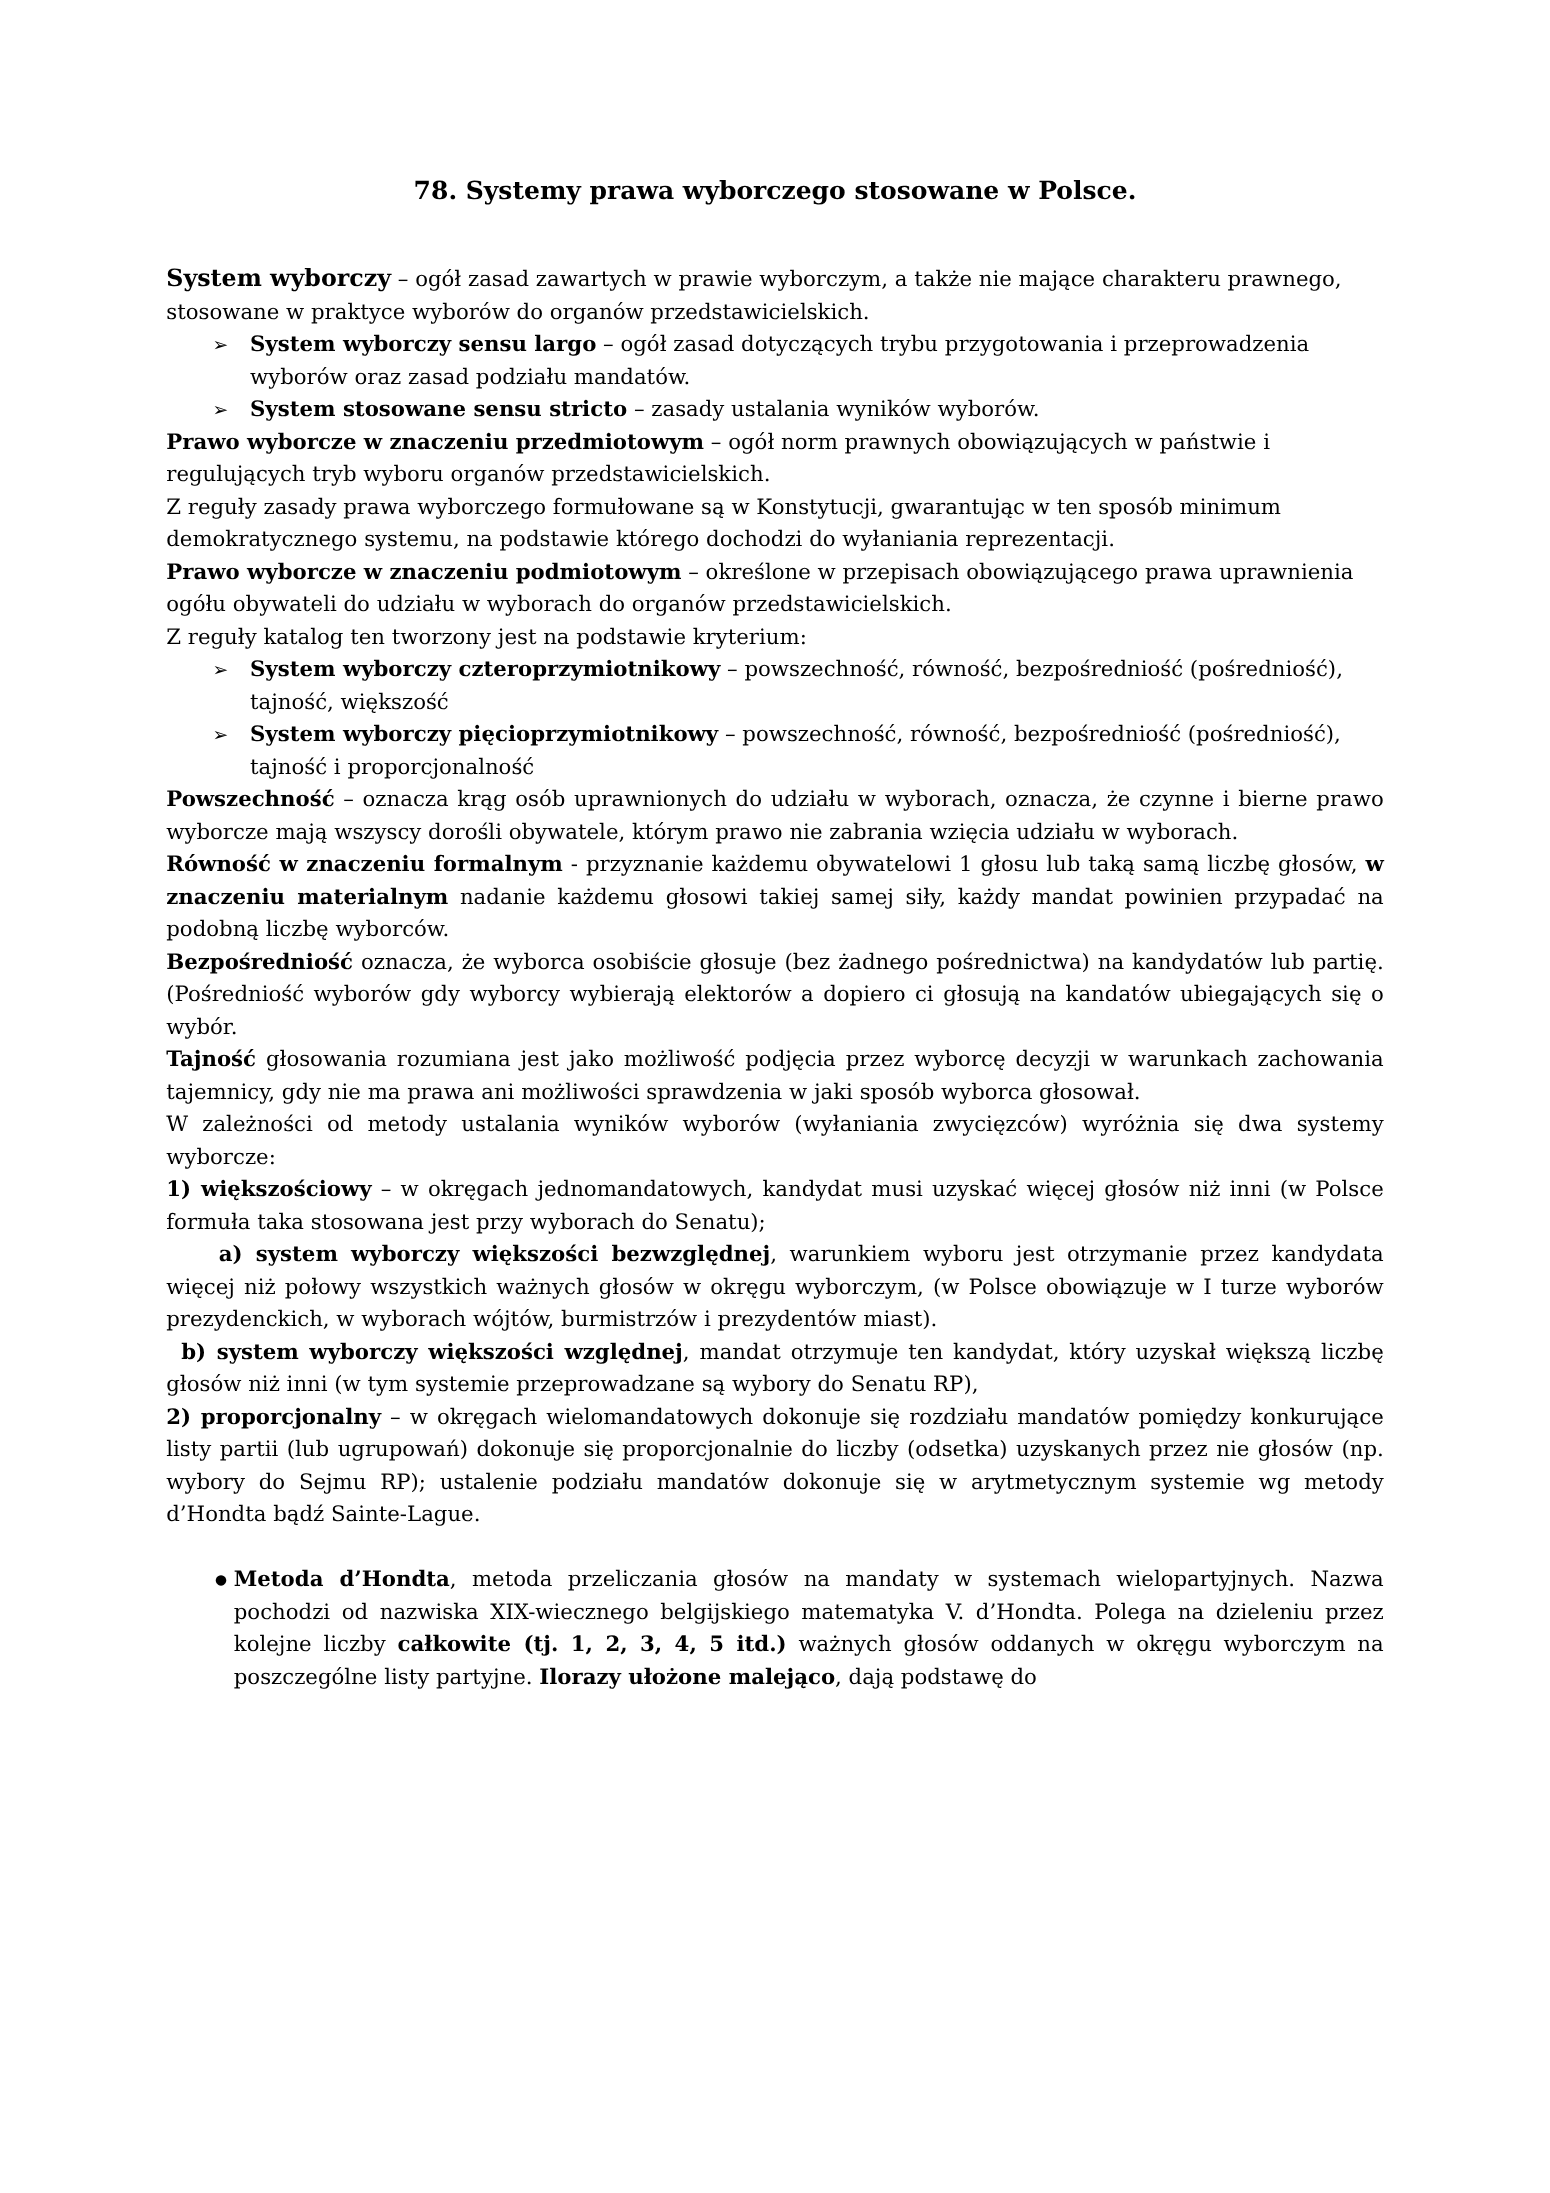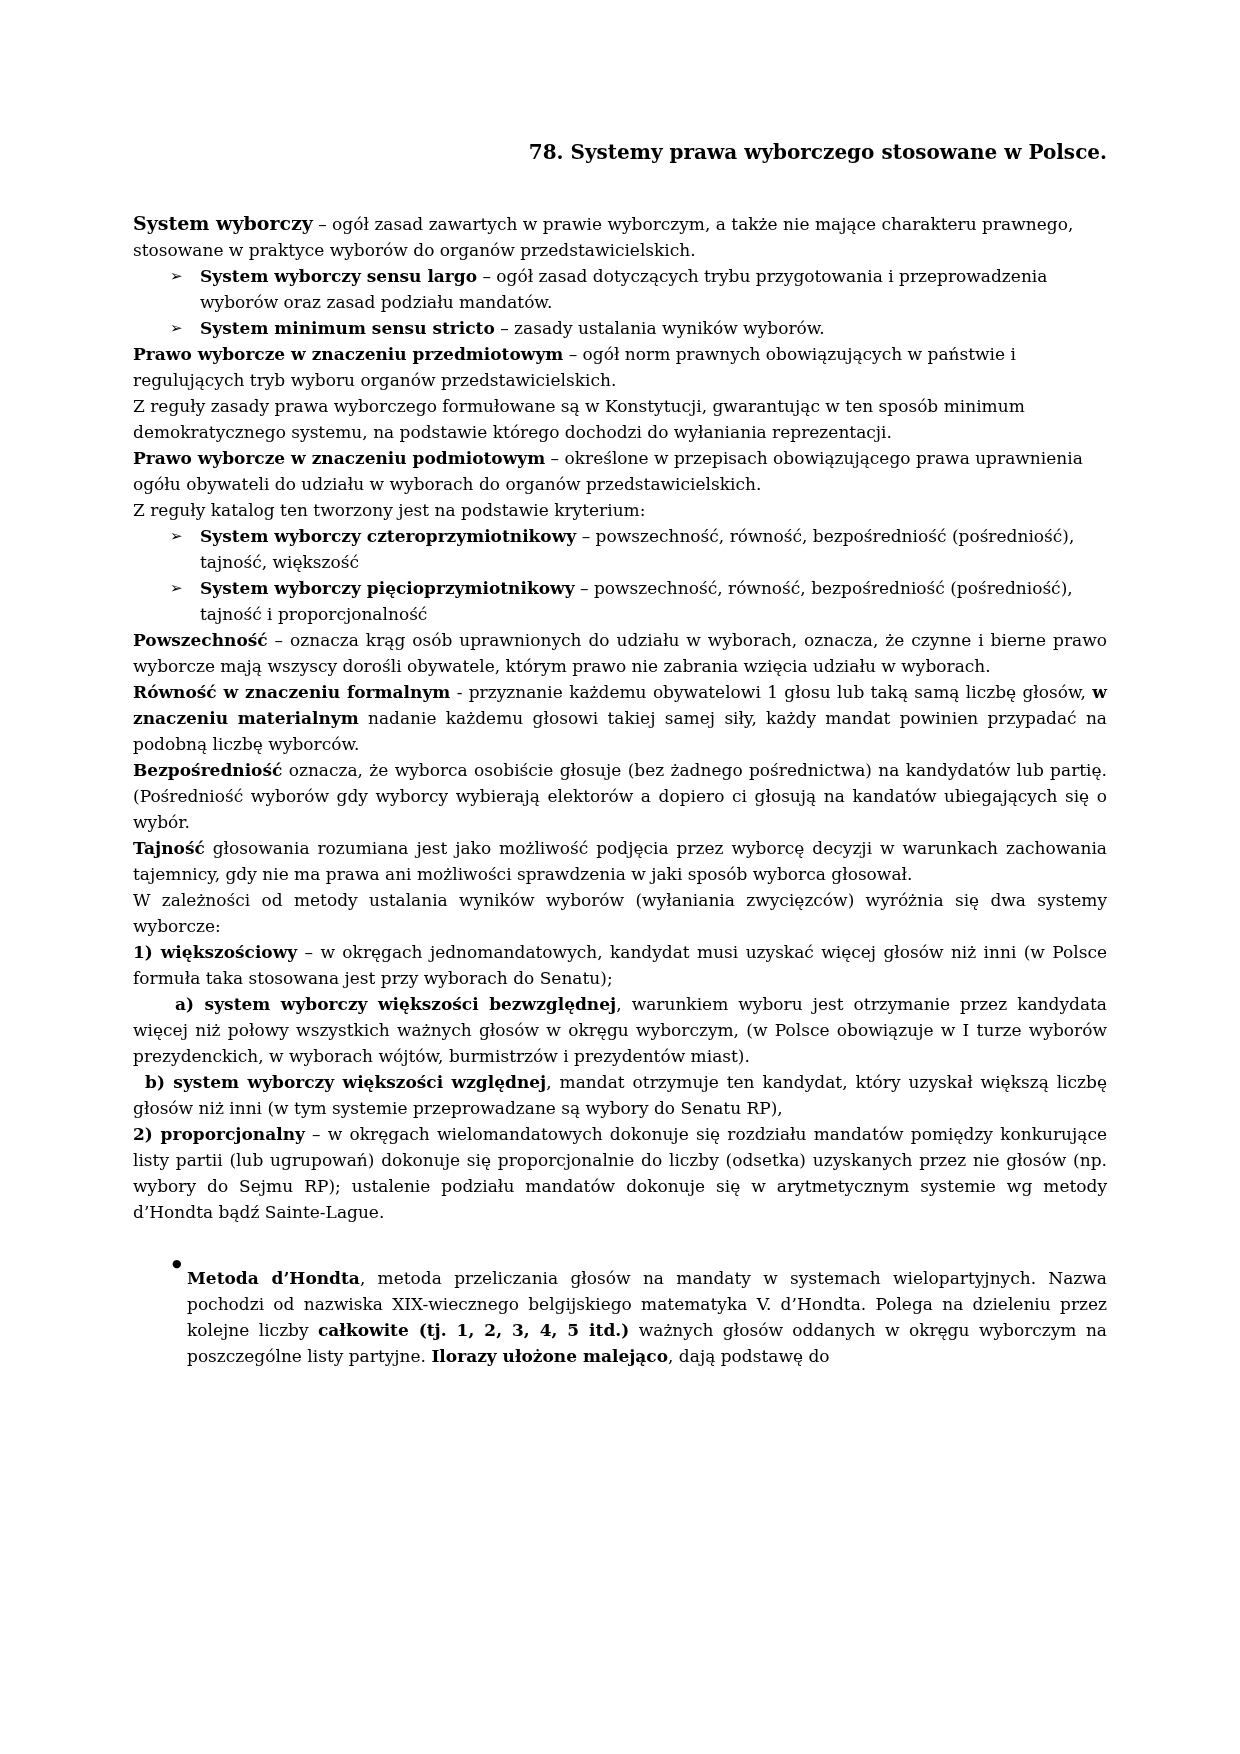--- a/index.html
+++ b/index.html
@@ -11,33 +11,33 @@
     color: #000000;
     margin: 0 auto;
   }
   .page {
     width: 1240px;
     min-height: 1754px;
     padding: 138px 133px 60px 133px;
     background: #ffffff;
   }
   .doc-title {
-    text-align: right;
+    text-align: center;
     font-weight: bold;
     font-size: 20px;
     line-height: 28px;
     margin-bottom: 44px;
   }
   .block {
     font-size: 17px;
     line-height: 26px;
   }
   p.block { margin: 0; }
   .gap-top { margin-top: 26px; }
-  .justify { text-align: justify; margin-top: 14px; }
+  .justify { text-align: justify; }
   .seg-lg { font-size: 19px; }
   b { font-weight: bold; }
   .bullet { display: flex; align-items: flex-start; }
   .bullet .bullet-text { flex: 1 1 auto; }
   .bullet-arrow { padding-left: 37px; }
   .bullet-arrow .marker {
     flex: 0 0 30px;
     font-family: "DejaVu Sans", sans-serif;
     font-size: 15px;
     line-height: 26px;
@@ -58,21 +58,21 @@
 <main class="page">
   <h1 class="doc-title">78. Systemy prawa wyborczego stosowane w Polsce.</h1>
   <div id="document-content">
       <p class="block paragraph"><b class="seg-lg">System wyborczy</b><span> – ogół zasad zawartych w prawie wyborczym, a także nie mające charakteru prawnego, stosowane w praktyce wyborów do organów przedstawicielskich.</span></p>
       <div class="block bullet bullet-arrow">
         <span class="marker">➢</span>
         <span class="bullet-text"><b>System wyborczy sensu largo</b><span> – ogół zasad dotyczących trybu przygotowania i przeprowadzenia wyborów oraz zasad podziału mandatów.</span></span>
       </div>
       <div class="block bullet bullet-arrow">
         <span class="marker">➢</span>
-        <span class="bullet-text"><b>System minimum sensu stricto</b><span> – zasady ustalania wyników wyborów.</span></span>
+        <span class="bullet-text"><b>System stosowane sensu stricto</b><span> – zasady ustalania wyników wyborów.</span></span>
       </div>
       <p class="block paragraph"><b>Prawo wyborcze w znaczeniu przedmiotowym</b><span> – ogół norm prawnych obowiązujących w państwie i regulujących tryb wyboru organów przedstawicielskich.</span></p>
       <p class="block paragraph gap-top"><span>Z reguły zasady prawa wyborczego formułowane są w Konstytucji, gwarantując w ten sposób minimum demokratycznego systemu, na podstawie którego dochodzi do wyłaniania reprezentacji.</span></p>
       <p class="block paragraph"><b>Prawo wyborcze w znaczeniu podmiotowym</b><span> – określone w przepisach obowiązującego prawa uprawnienia ogółu obywateli do udziału w wyborach do organów przedstawicielskich.</span></p>
       <p class="block paragraph"><span>Z reguły katalog ten tworzony jest na podstawie kryterium:</span></p>
       <div class="block bullet bullet-arrow">
         <span class="marker">➢</span>
         <span class="bullet-text"><b>System wyborczy czteroprzymiotnikowy</b><span> – powszechność, równość, bezpośredniość (pośredniość), tajność, większość</span></span>
       </div>
       <div class="block bullet bullet-arrow">

